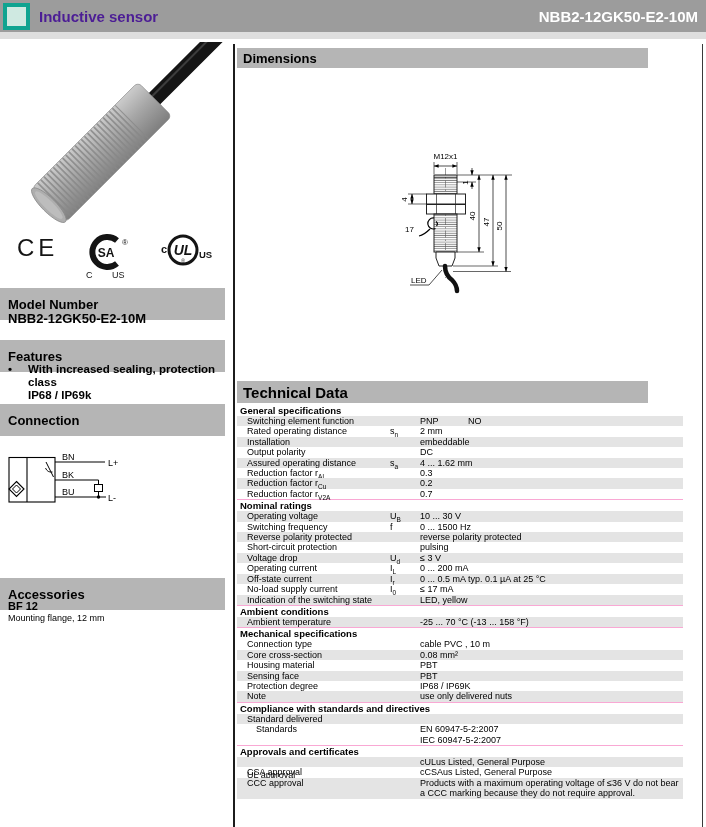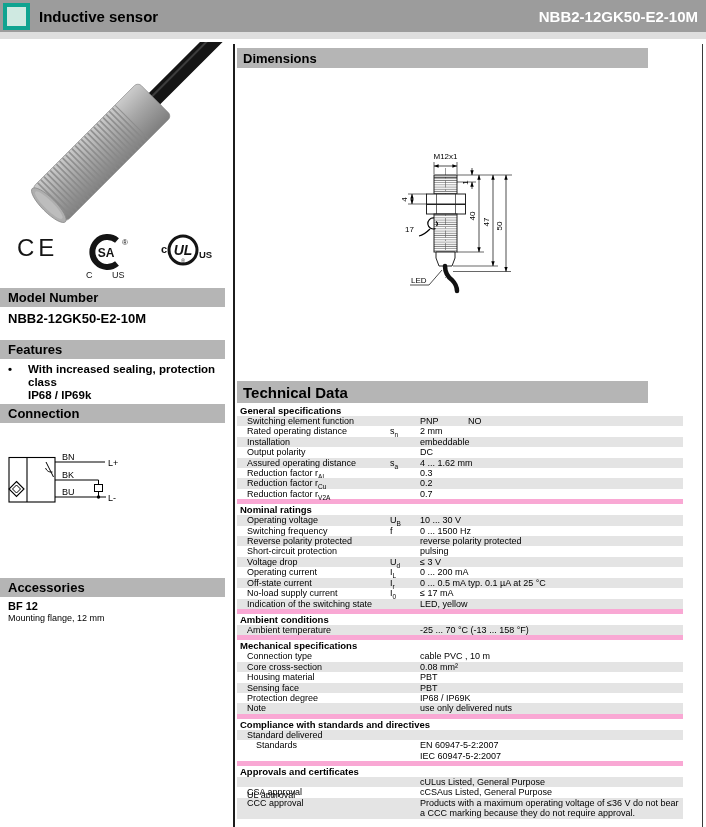--- a/index.html
+++ b/index.html
@@ -2,38 +2,38 @@
 <html style="--hdr: #9c9c9c; --bar: #b5b5b5; --stripe: #e4e4e4; --teal: #0fa390;"><head>
 <meta charset="utf-8">
 <style>
   html,body{margin:0;padding:0}
   body{width:706px;height:827px;position:relative;background:#fff;overflow:hidden;
        font-family:"Liberation Sans",sans-serif;color:#000}
   .abs{position:absolute}
   
   .hdr{left:0;top:0;width:706px;height:32px;background:var(--hdr,#9c9c9c);display:flex;align-items:center}
   .hdr .logo{width:27px;height:27px;margin-left:3px;background:#cfe9e1;border:4px solid var(--teal,#0fa390);box-sizing:border-box;flex:none}
-  .hdr .t{color:#000000;font-weight:bold;font-size:15px;margin-left:9px;white-space:nowrap}
+  .hdr .t{color:#4c1d95;font-weight:bold;font-size:15px;margin-left:9px;white-space:nowrap}
   .hdr .m{color:#fff;font-weight:bold;font-size:15px;margin-left:auto;margin-right:8px;white-space:nowrap}
   .strip{left:0;top:32px;width:706px;height:7px;background:#dedede}
   
   .secbar{background:var(--bar,#b5b5b5);font-weight:bold;font-size:13px;display:flex;align-items:center;
-          padding-left:8px;box-sizing:border-box;width:225px;height:19px;left:0}
+          padding-left:8px;box-sizing:border-box;width:225px;height:32px;left:0}
   .rbar{left:237px;width:411px;height:20px;padding-left:6px}
   .tdbar{height:22px;font-size:15px}
   .vline{width:1.5px;background:#1c1c1c}
   
   .modelval{left:8px;top:311px;font-size:13px;font-weight:bold}
   .feat{left:8px;top:363px;display:flex;font-size:11.5px;font-weight:bold;line-height:13px}
   .feat .b{width:20px;flex:none}
   .acc-name{left:8px;top:600px;font-size:11px;font-weight:bold}
   .acc-desc{left:8px;top:613px;font-size:9px}
   
   #ttable{position:absolute;left:237px;top:405px;width:446px;font-size:9px;line-height:10.4px}
-  .tsub{font-weight:bold;font-size:9.5px;line-height:11px;min-height:11px;padding-left:3px;border-top:5px solid #f9a8d4}
+  .tsub{font-weight:bold;font-size:9.5px;line-height:11px;min-height:11px;padding-left:3px;border-top:1px solid #f9a8d4}
   .tsub.first{border-top:none}
   .trow{position:relative;min-height:10.4px}
   .trow.shade{background:var(--stripe,#e4e4e4)}
   .trow .lab{position:absolute;left:0;top:0;white-space:nowrap}
   .trow .sym{position:absolute;left:153px;top:0;white-space:nowrap}
   .trow .val{display:block;margin-left:183px;min-height:10.4px;padding-right:3px}
   .trow .vex{position:absolute;left:231px;top:0;white-space:nowrap}
   sub{font-size:6.5px}
   svg text{font-family:"Liberation Sans",sans-serif}
 </style>

